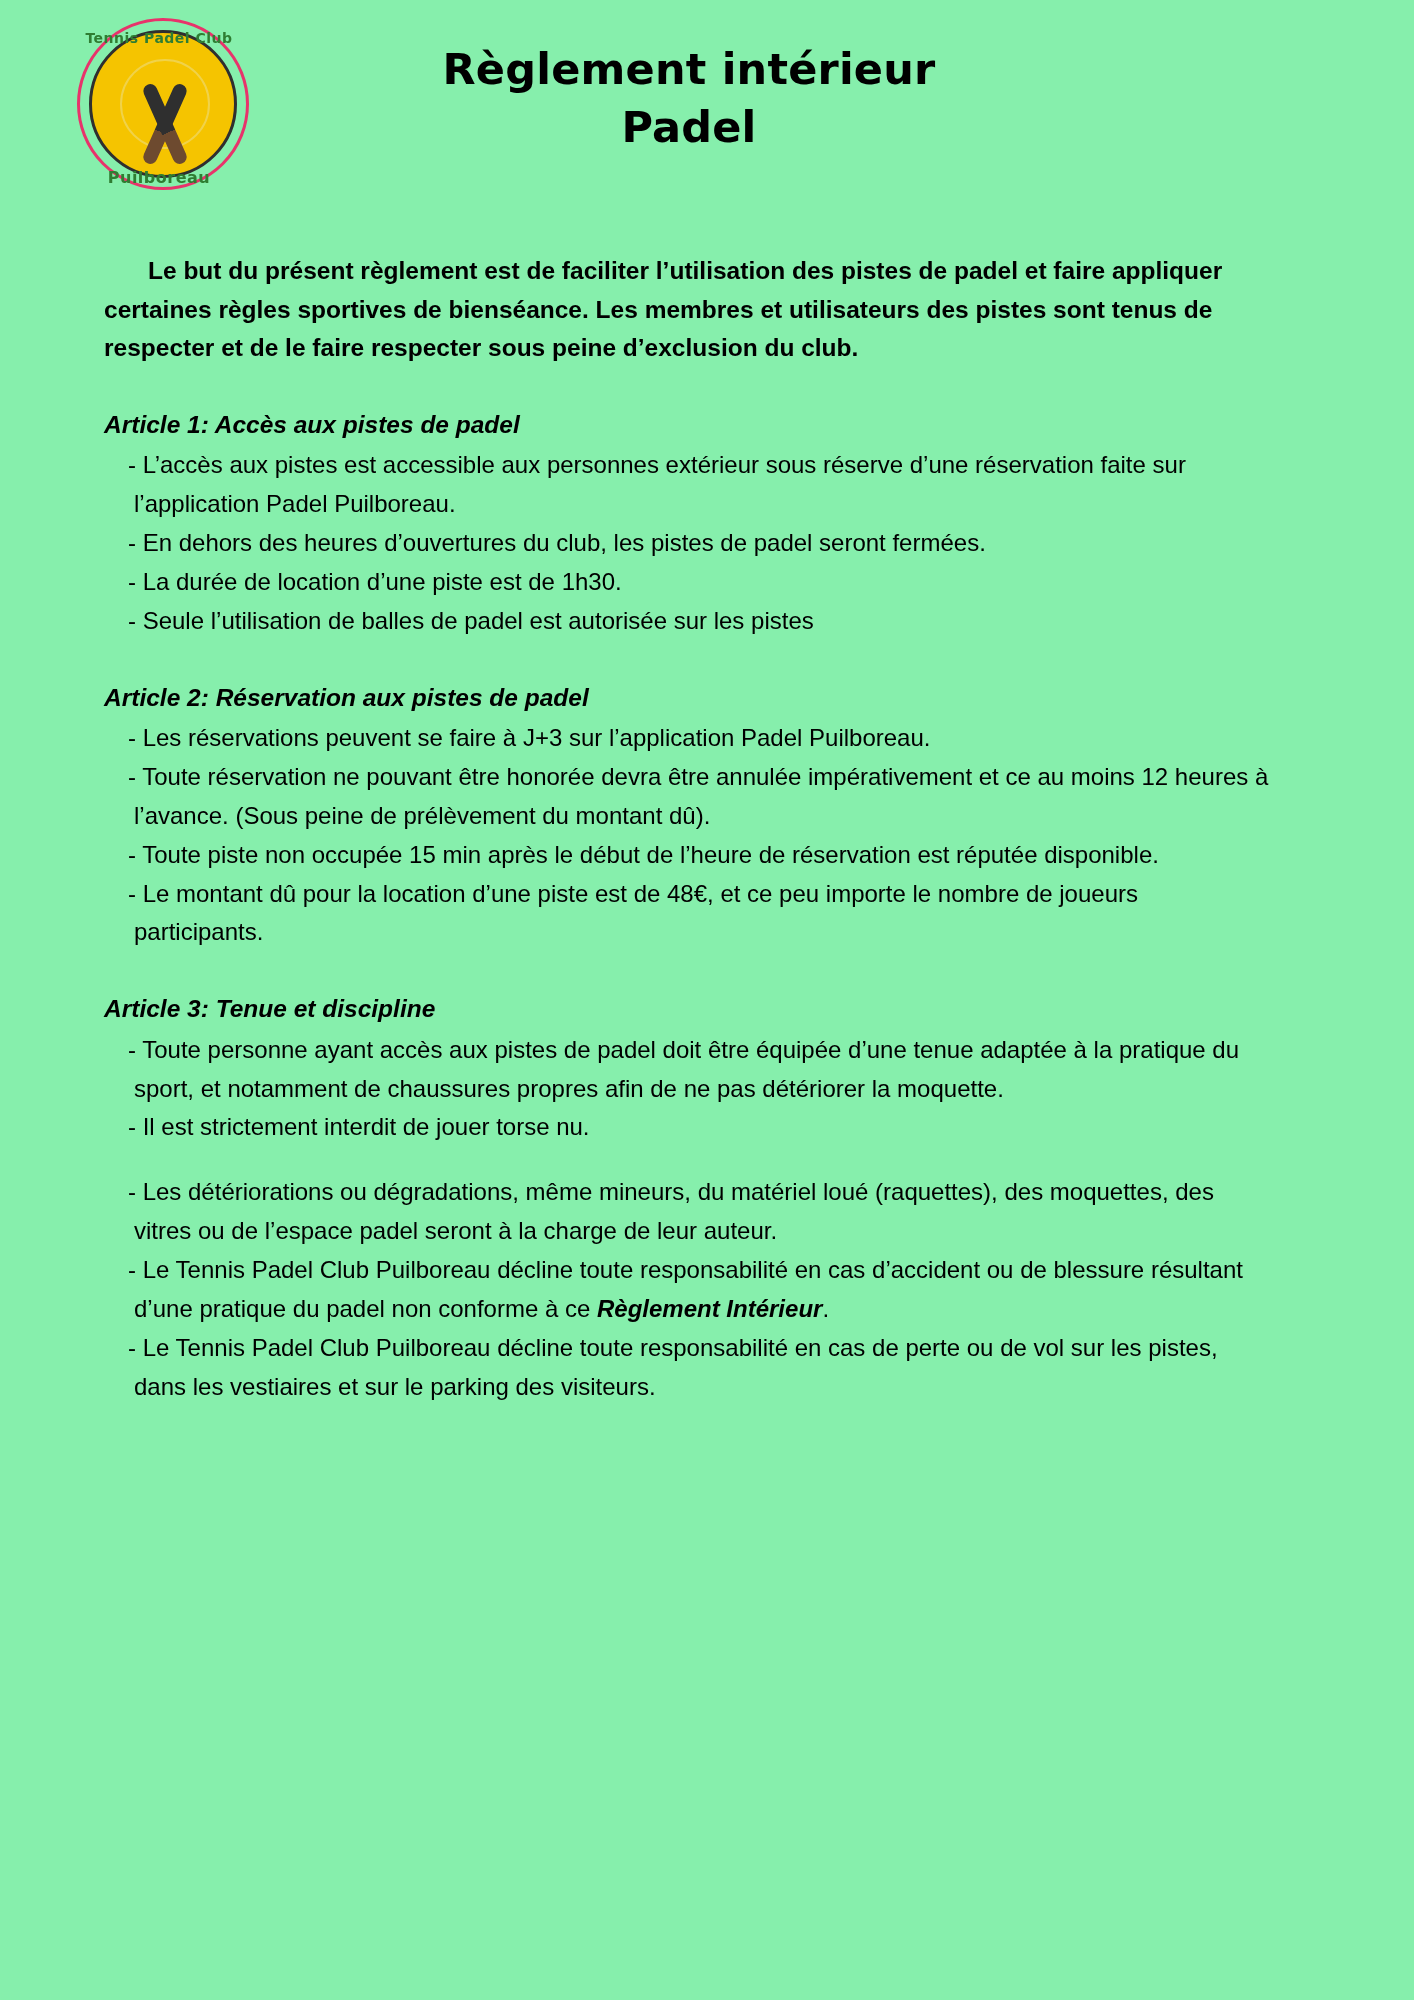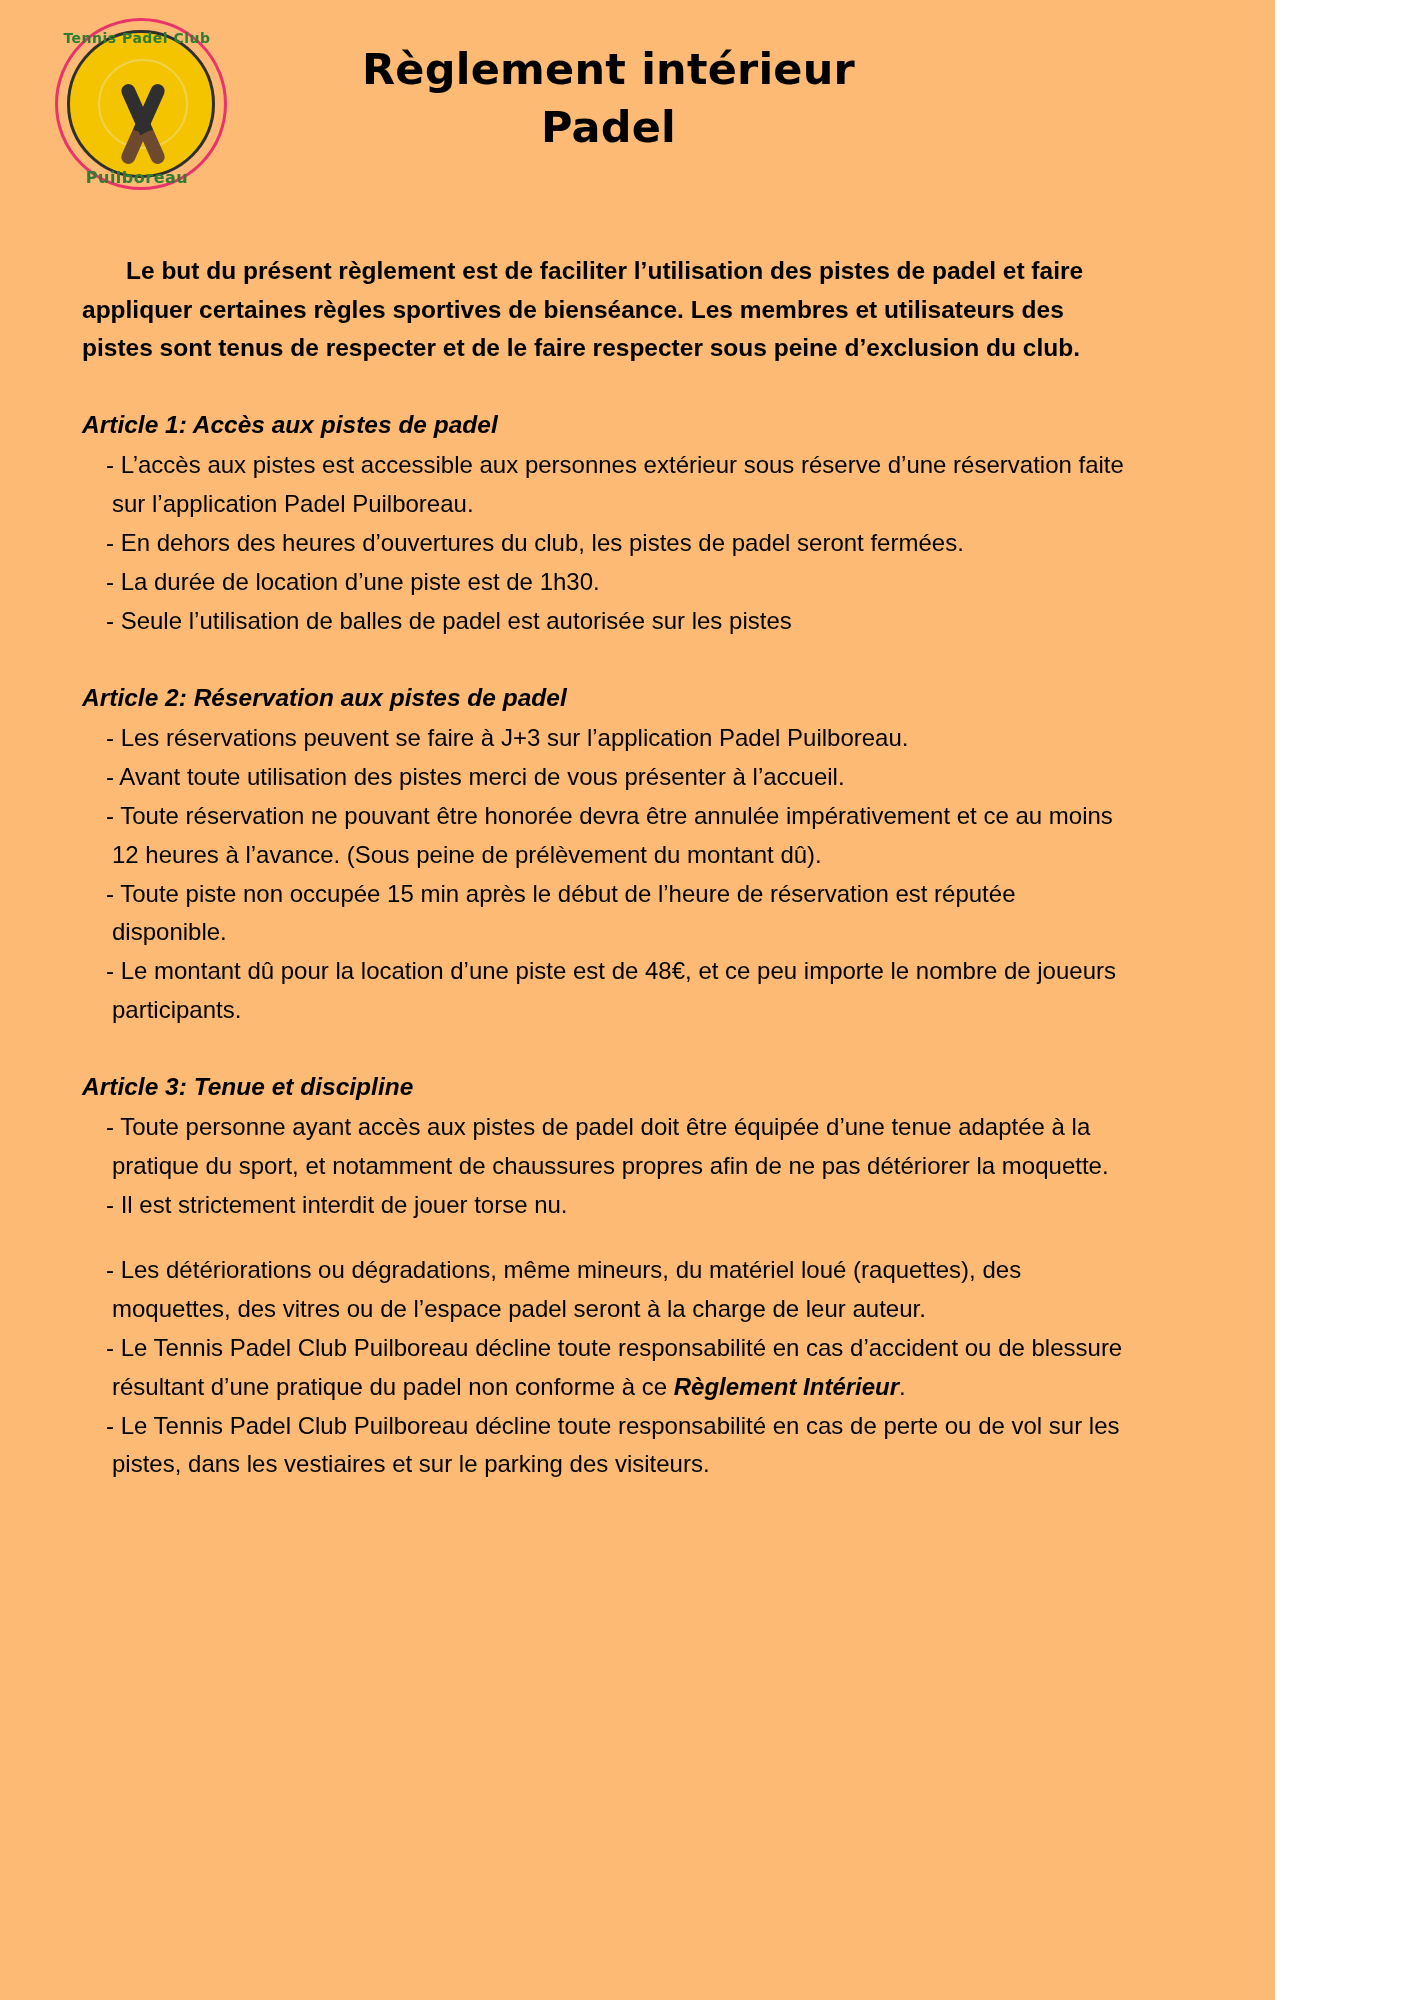--- a/index.html
+++ b/index.html
@@ -9,25 +9,25 @@
   }
   body {
     width: 1414px;
     min-height: 2000px;
     font-family: "Liberation Sans", sans-serif;
     color: #000000;
     -webkit-font-smoothing: antialiased;
   }
   .page {
     position: relative;
-    width: 1275px;
+    width: 1414px;
     min-height: 2000px;
     box-sizing: border-box;
-    padding: 0 140px 40px 82px;
-    background: #fdba74;
+    padding: 0 140px 40px 104px;
+    background: #86efac;
   }
 
   
   .header {
     position: relative;
     height: 230px;
     display: flex;
     align-items: flex-start;
     justify-content: center;
   }
@@ -212,21 +212,20 @@
       <li>- En dehors des heures d’ouvertures du club, les pistes de padel seront fermées.</li>
       <li>- La durée de location d’une piste est de 1h30.</li>
       <li>- Seule l’utilisation de balles de padel est autorisée sur les pistes</li>
     </ul>
   </div>
 
   <div class="section">
     <h2 class="art-title">Article 2: Réservation aux pistes de padel</h2>
     <ul class="art-list">
       <li>- Les réservations peuvent se faire à J+3 sur l’application Padel Puilboreau.</li>
-      <li>- Avant toute utilisation des pistes merci de vous présenter à l’accueil.</li>
       <li>- Toute réservation ne pouvant être honorée devra être annulée impérativement et ce au moins 12 heures à l’avance. (Sous peine de prélèvement du montant dû).</li>
       <li>- Toute piste non occupée 15 min après le début de l’heure de réservation est réputée disponible.</li>
       <li>- Le montant dû pour la location d’une piste est de 48€, et ce peu importe le nombre de joueurs participants.</li>
     </ul>
   </div>
 
 
   <div class="section">
     <h2 class="art-title">Article 3: Tenue et discipline</h2>
     <ul class="art-list">

